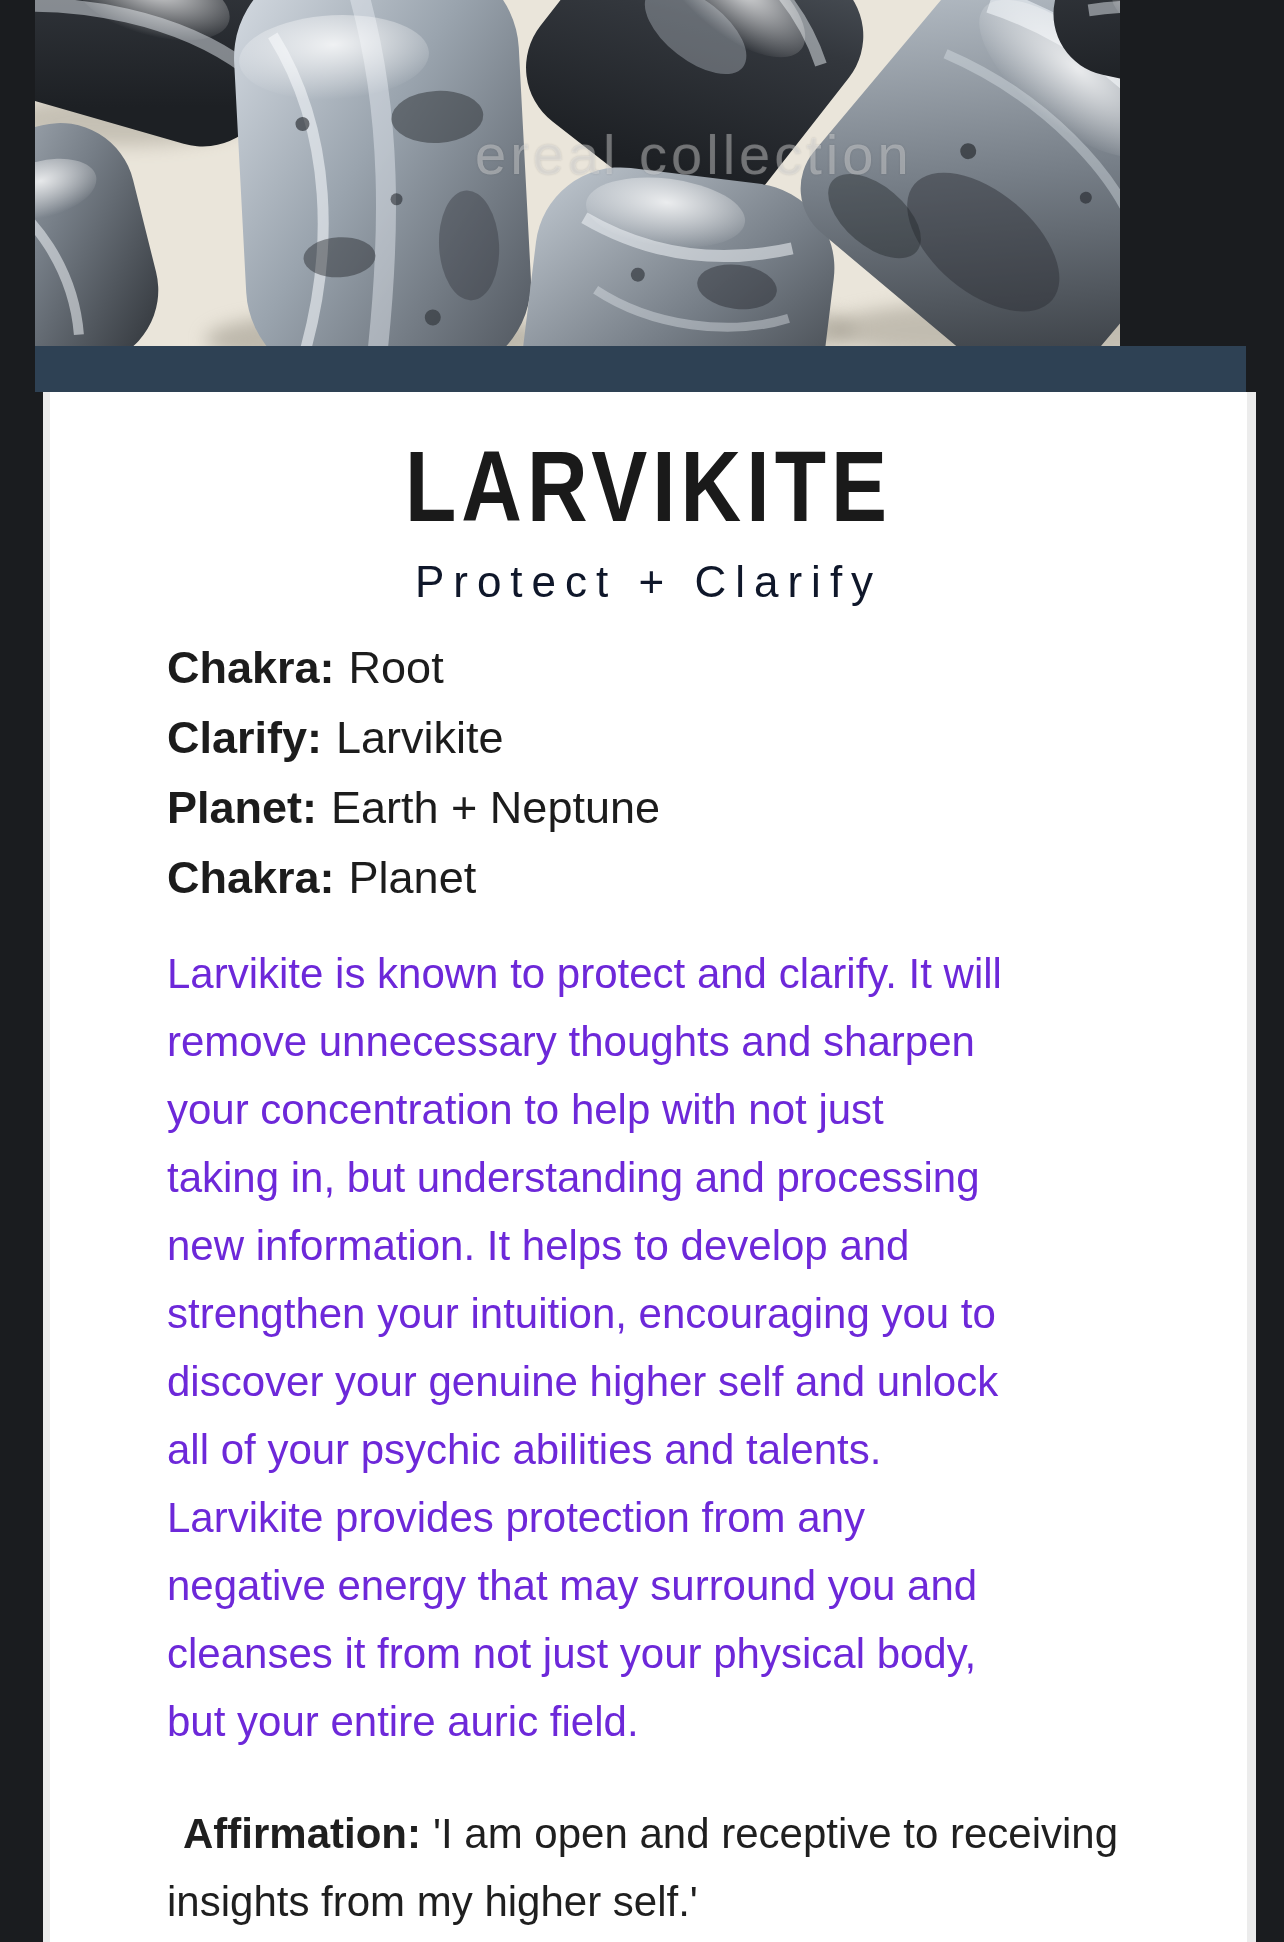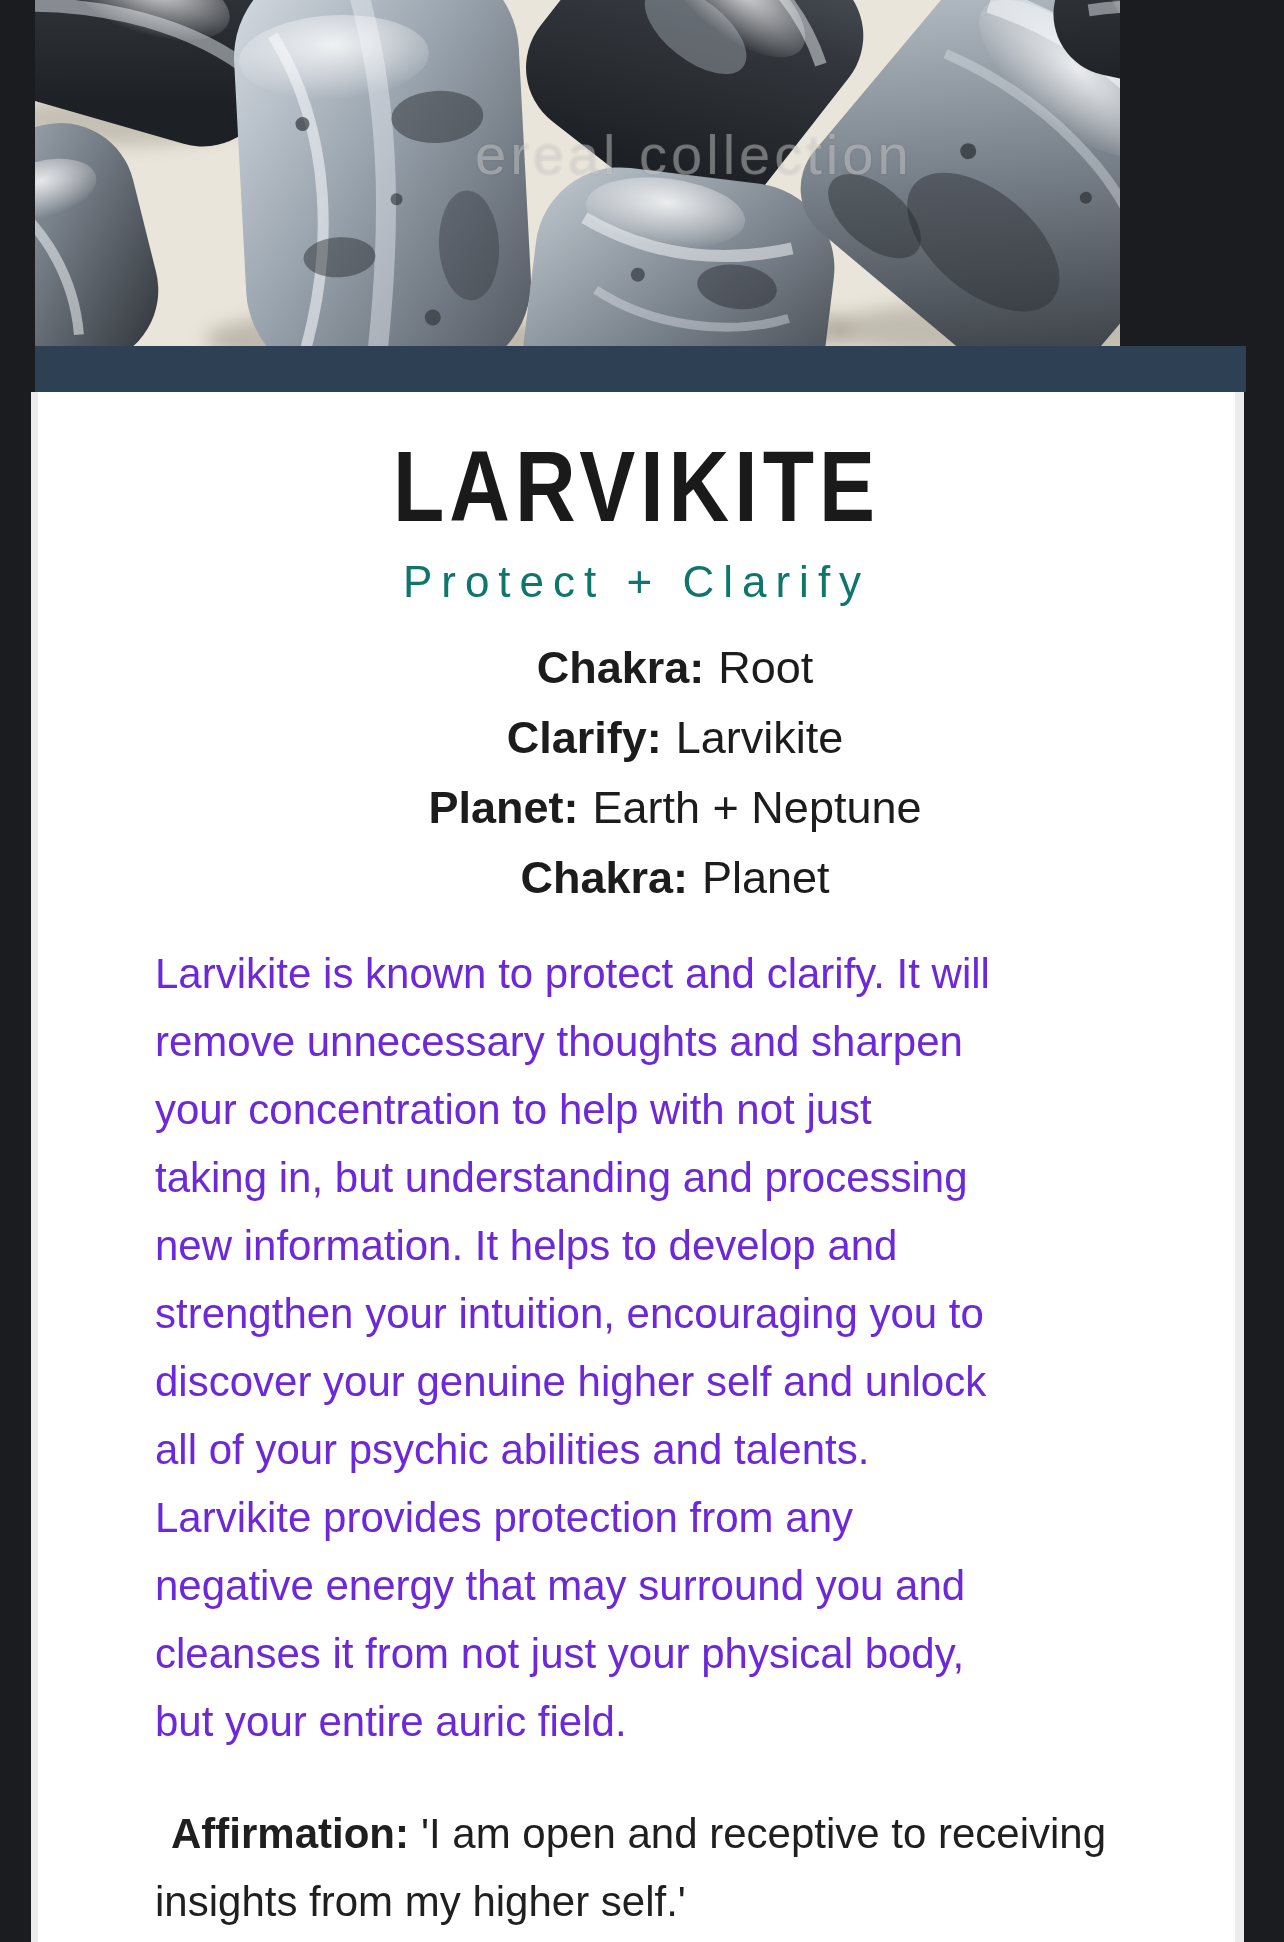--- a/index.html
+++ b/index.html
@@ -29,21 +29,21 @@
     white-space: nowrap;
   }
   .band {
     position: absolute;
     left: 35px; top: 346px;
     width: 1211px; height: 46px;
     background: #2e4154;
   }
   .card {
     position: absolute;
-    left: 38px; top: 392px;
+    left: 50px; top: 392px;
     width: 1197px; bottom: 0;
     background: #ffffff;
     box-shadow: -7px 0 0 #ececec, 9px 0 0 #ececec;
     padding-top: 44px;
     box-sizing: border-box;
     overflow: hidden;
     color: #1c1c1c;
   }
   .title {
     margin: 0;
@@ -56,28 +56,27 @@
     transform-origin: 50% 50%;
     color: #1a1a1a;
     white-space: nowrap;
   }
   .subtitle {
     margin-top: 20px;
     text-align: center;
     font-size: 44px;
     line-height: 1.2;
     letter-spacing: 9px;
-    color: #0f766e;
+    color: #0f172a;
     white-space: nowrap;
   }
   .props {
     margin: 24px 40px 0 117px;
     font-size: 45px;
     line-height: 70px;
-    text-align: center;
   }
   .prop strong { font-weight: 700; margin-right: 14px; }
   .desc {
     margin: 27px 40px 0 117px;
     max-width: 1055px;
     font-size: 42px;
     line-height: 68px;
     white-space: pre-line;
     color: #6d28d9;
   }

